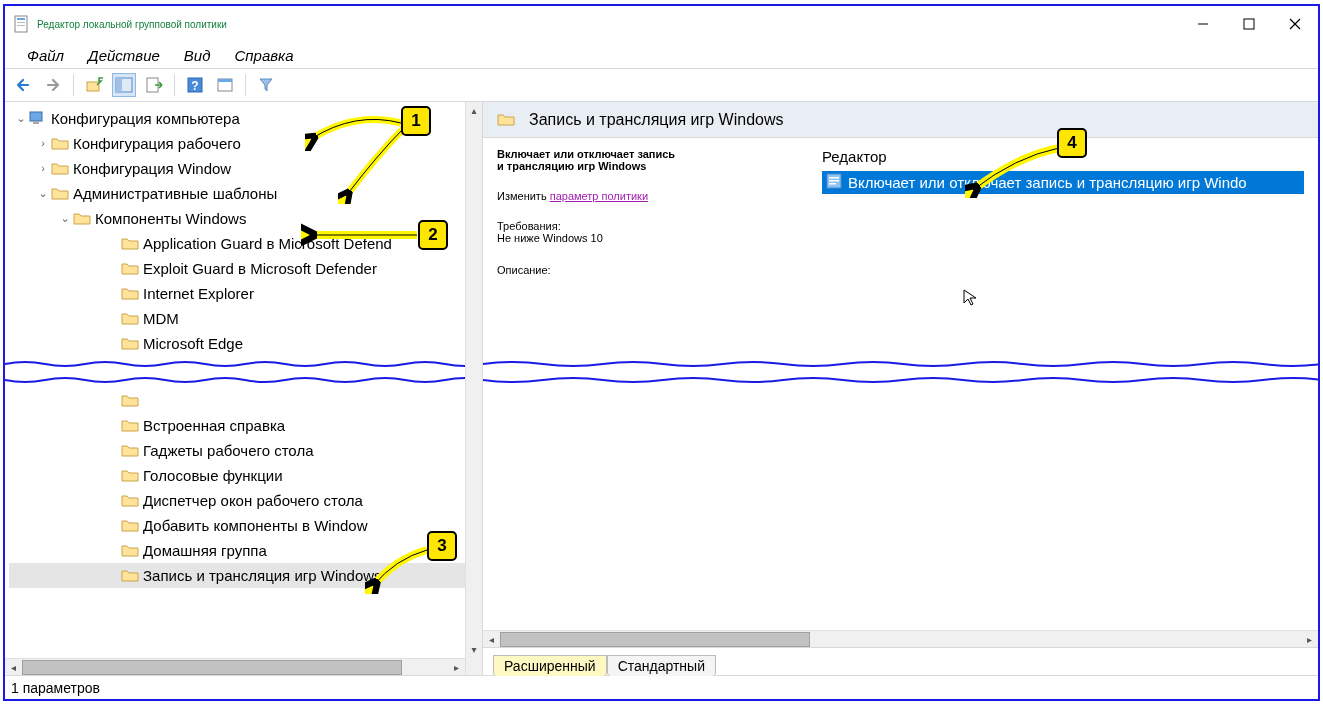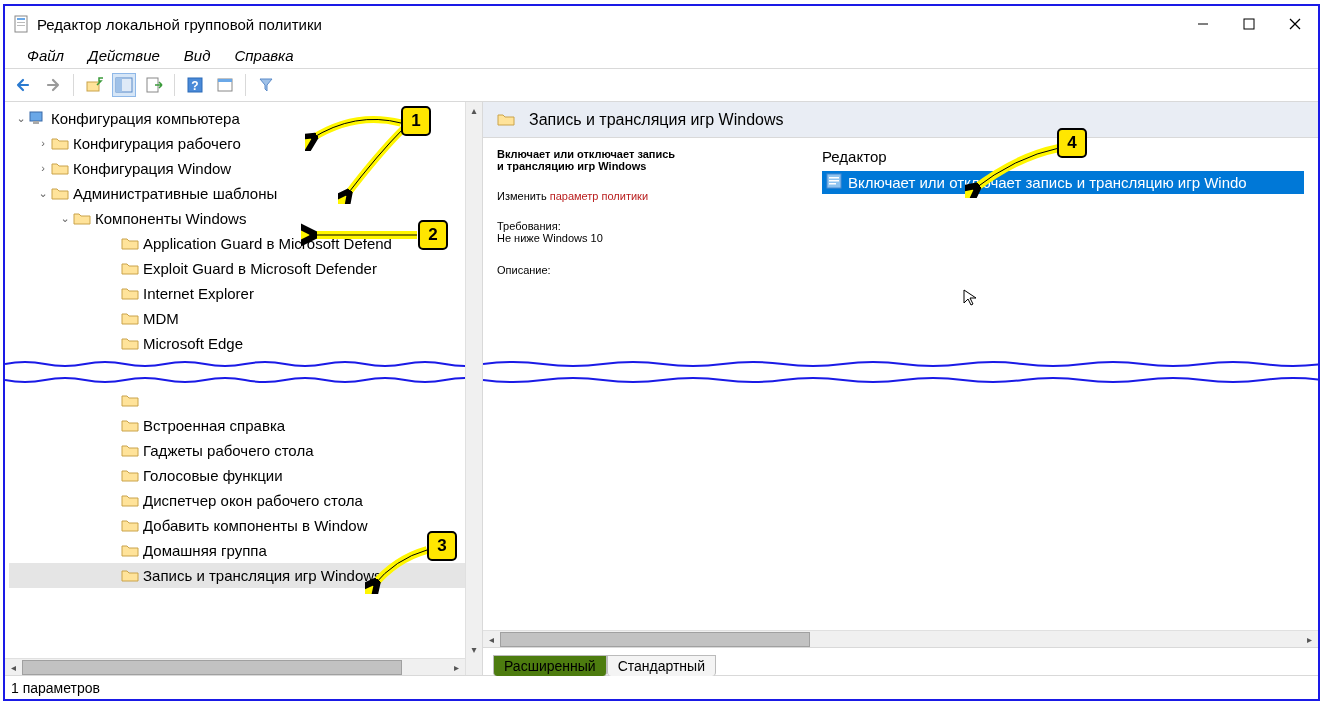--- a/index.html
+++ b/index.html
@@ -24,21 +24,21 @@
     display: flex;
     align-items: center;
     padding-left: 8px;
     background: #fff;
   }
   .titlebar-icon {
     width: 16px; height: 20px;
     margin-right: 8px;
     display: inline-flex;
   }
-  .title-text { font-size: 15px; color: #000000; }
+  .title-text { font-size: 10px; color: #15803d; }
   .window-controls {
     margin-left: auto;
     display: flex;
   }
   .win-btn {
     width: 46px; height: 30px;
     display: flex; align-items: center; justify-content: center;
     color: #000;
   }
   .menubar {
@@ -124,34 +124,34 @@
   .detail-left { width: 305px; font-size: 11px; }
   .detail-left b { font-weight: 600; }
   .detail-right { flex: 1; font-size: 15px; position: relative; }
   .col-header { color: #000; margin-bottom: 6px; }
   .policy-item {
     display: flex; align-items: center; gap: 6px;
     background: #0078d7; color: #fff;
     padding: 2px 4px;
     white-space: nowrap; overflow: hidden;
   }
-  .link { color: #b91c1c; cursor: pointer; }
+  .link { color: #a21caf; text-decoration: underline; cursor: pointer; }
   .tabs {
     height: 28px;
     border-top: 1px solid #d9d9d9;
     display: flex; align-items: flex-end;
     padding-left: 10px;
     gap: 0;
   }
   .tab {
     border: 1px solid #bbb; border-bottom: none;
     border-radius: 0 0 4px 4px;
     padding: 2px 10px;
     font-size: 14px;
-    background: #4d7c0f;
+    background: #fef9c3;
     position: relative;
     top: 1px;
     cursor: default;
   }
   .tab.inactive { background: #f4f4f4; }
   .statusbar {
     height: 24px;
     border-top: 1px solid #d9d9d9;
     padding: 2px 6px;
     font-size: 14px;

